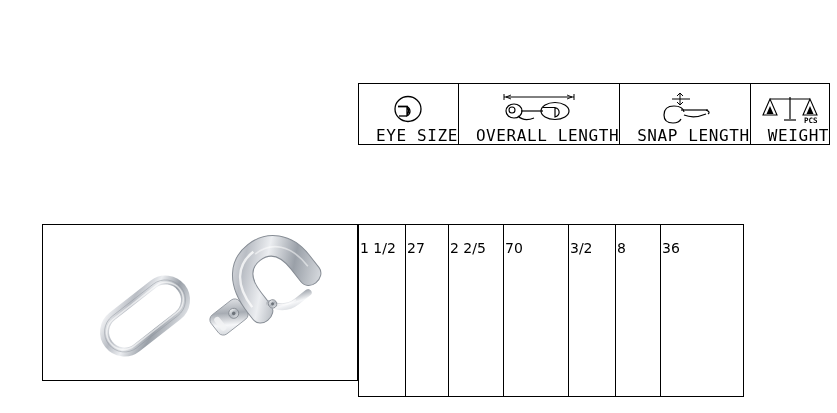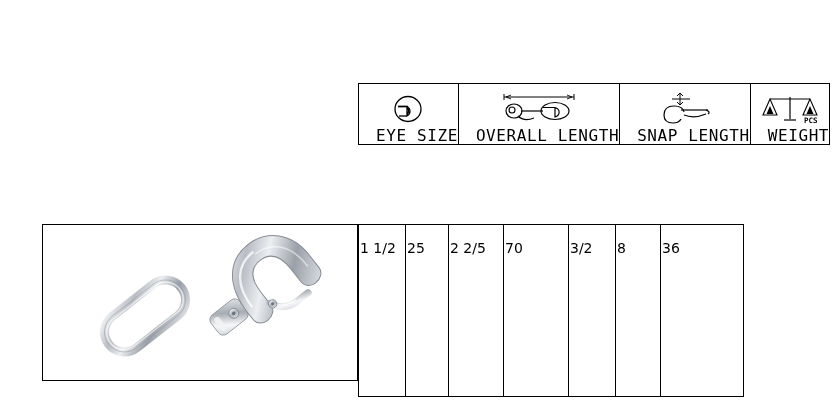--- a/index.html
+++ b/index.html
@@ -184,21 +184,21 @@
       </div>
     </td>
   </tr>
 </tbody>
   </table>
 
 <table class="value-table">
   <tbody>
       <tr>
     <td class="w-eye-in">1 1/2</td>
-    <td class="w-eye-mm">25</td>
+    <td class="w-eye-mm">27</td>
     <td class="w-ovl-in">2 2/5</td>
     <td class="w-ovl-mm">70</td>
     <td class="w-snap-in">3/2</td>
     <td class="w-snap-mm">8</td>
     <td class="w-weight">36</td>
   </tr>
 </tbody>
   </table>
 
 <div class="product-box">

